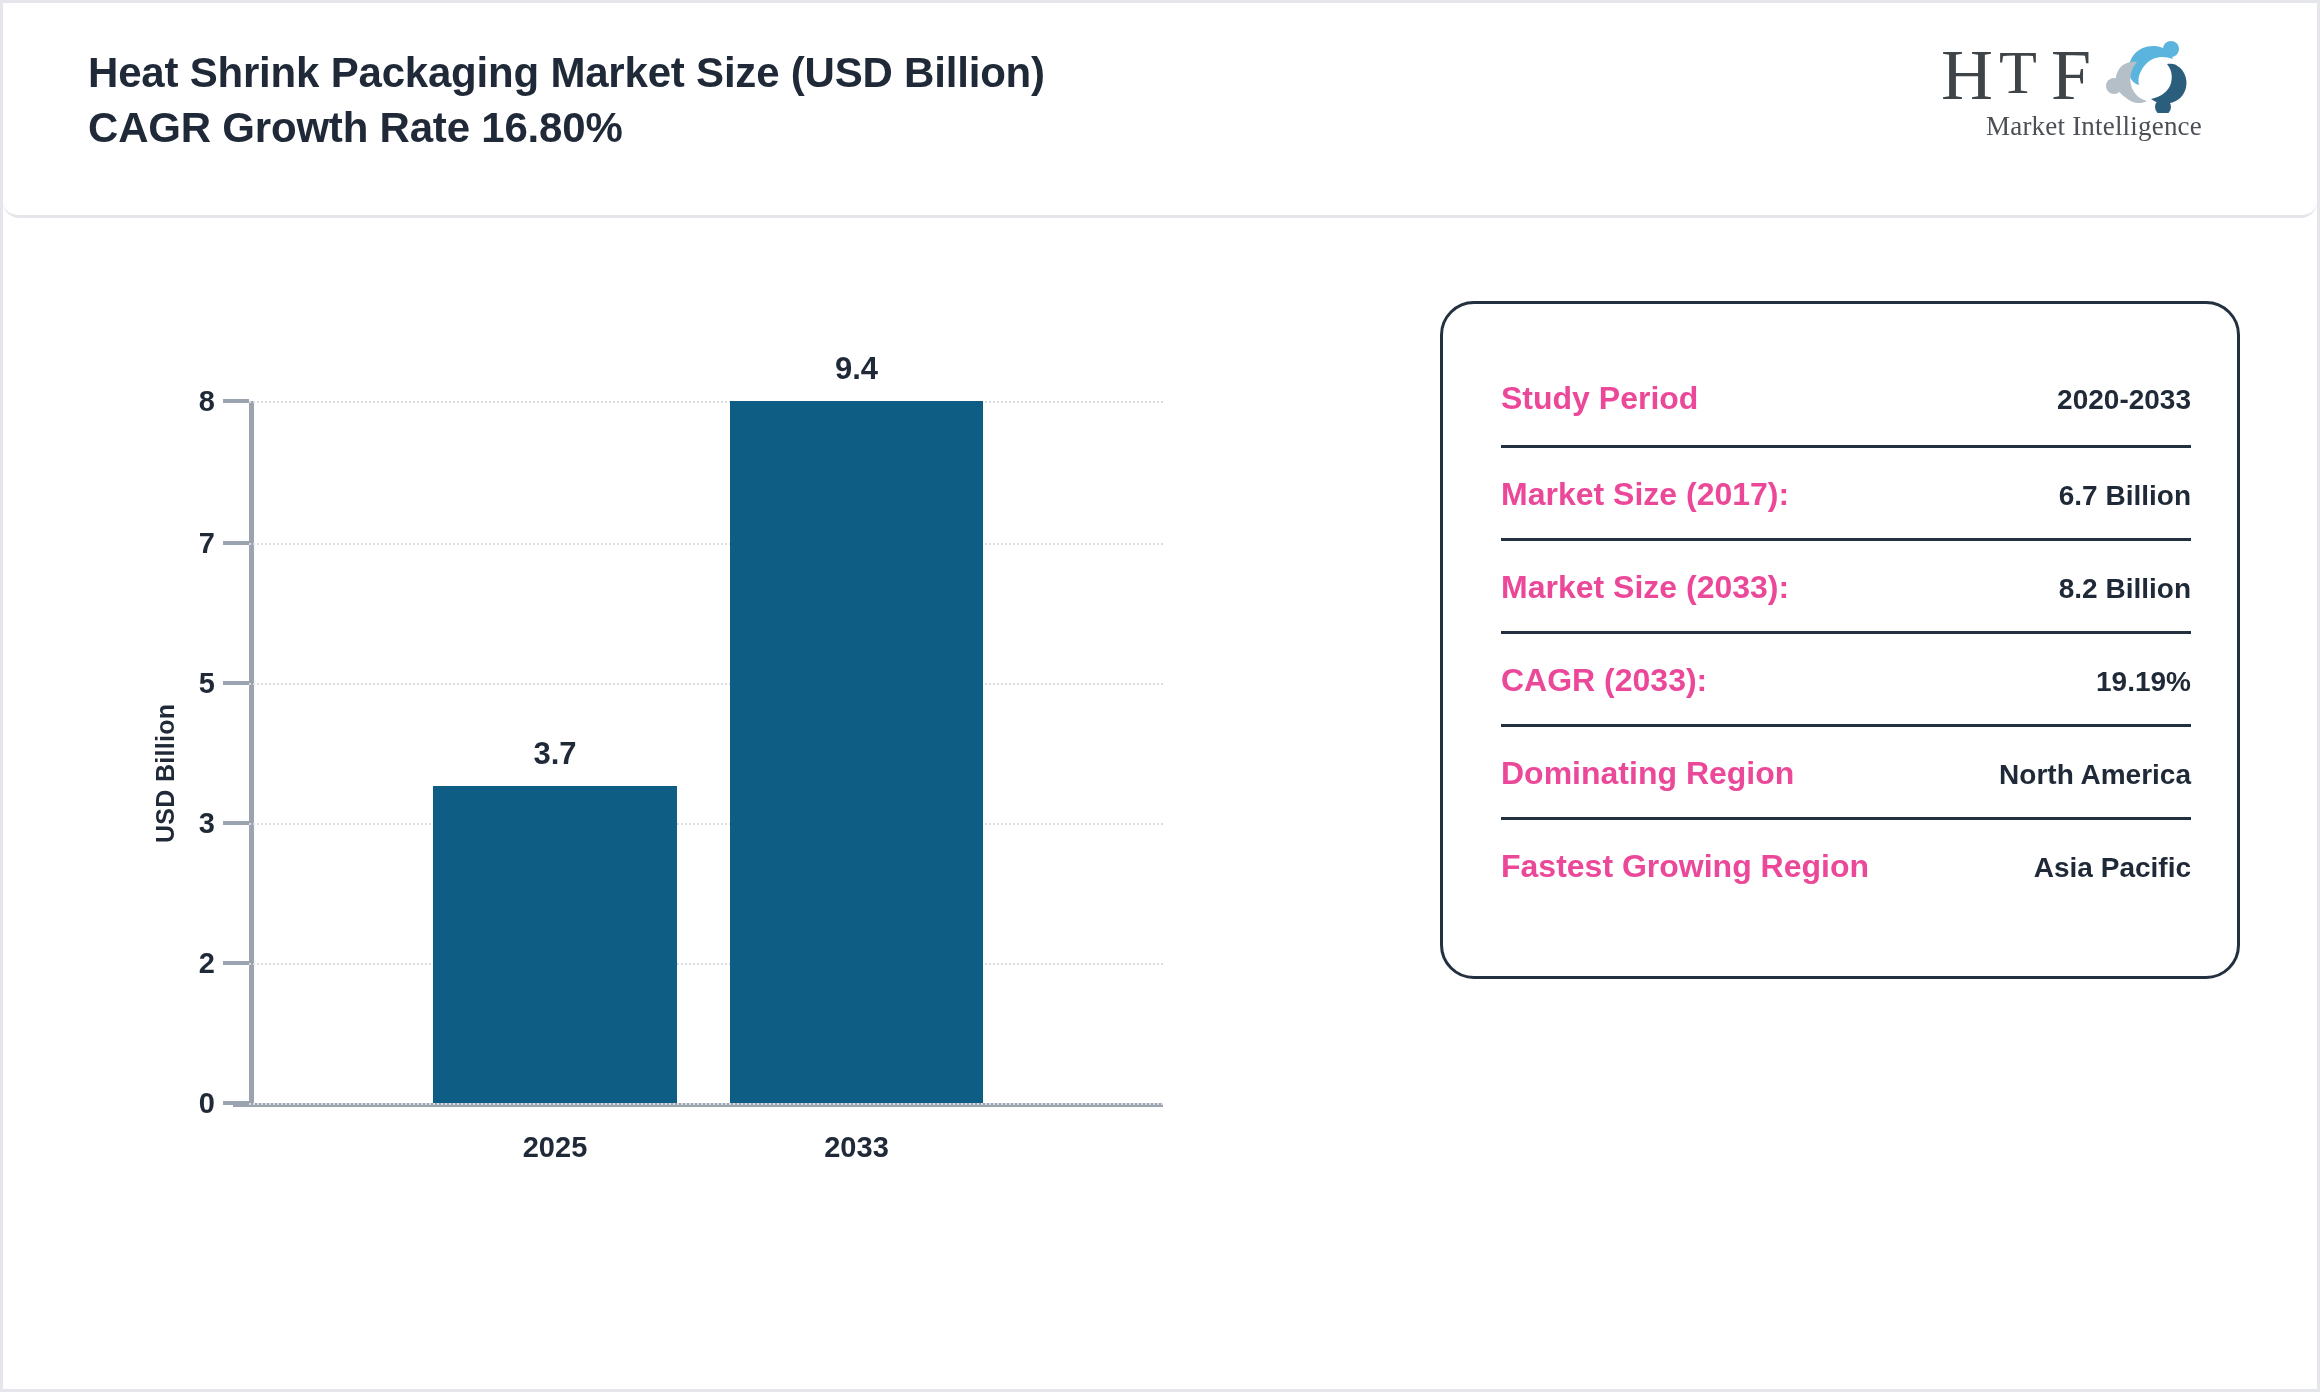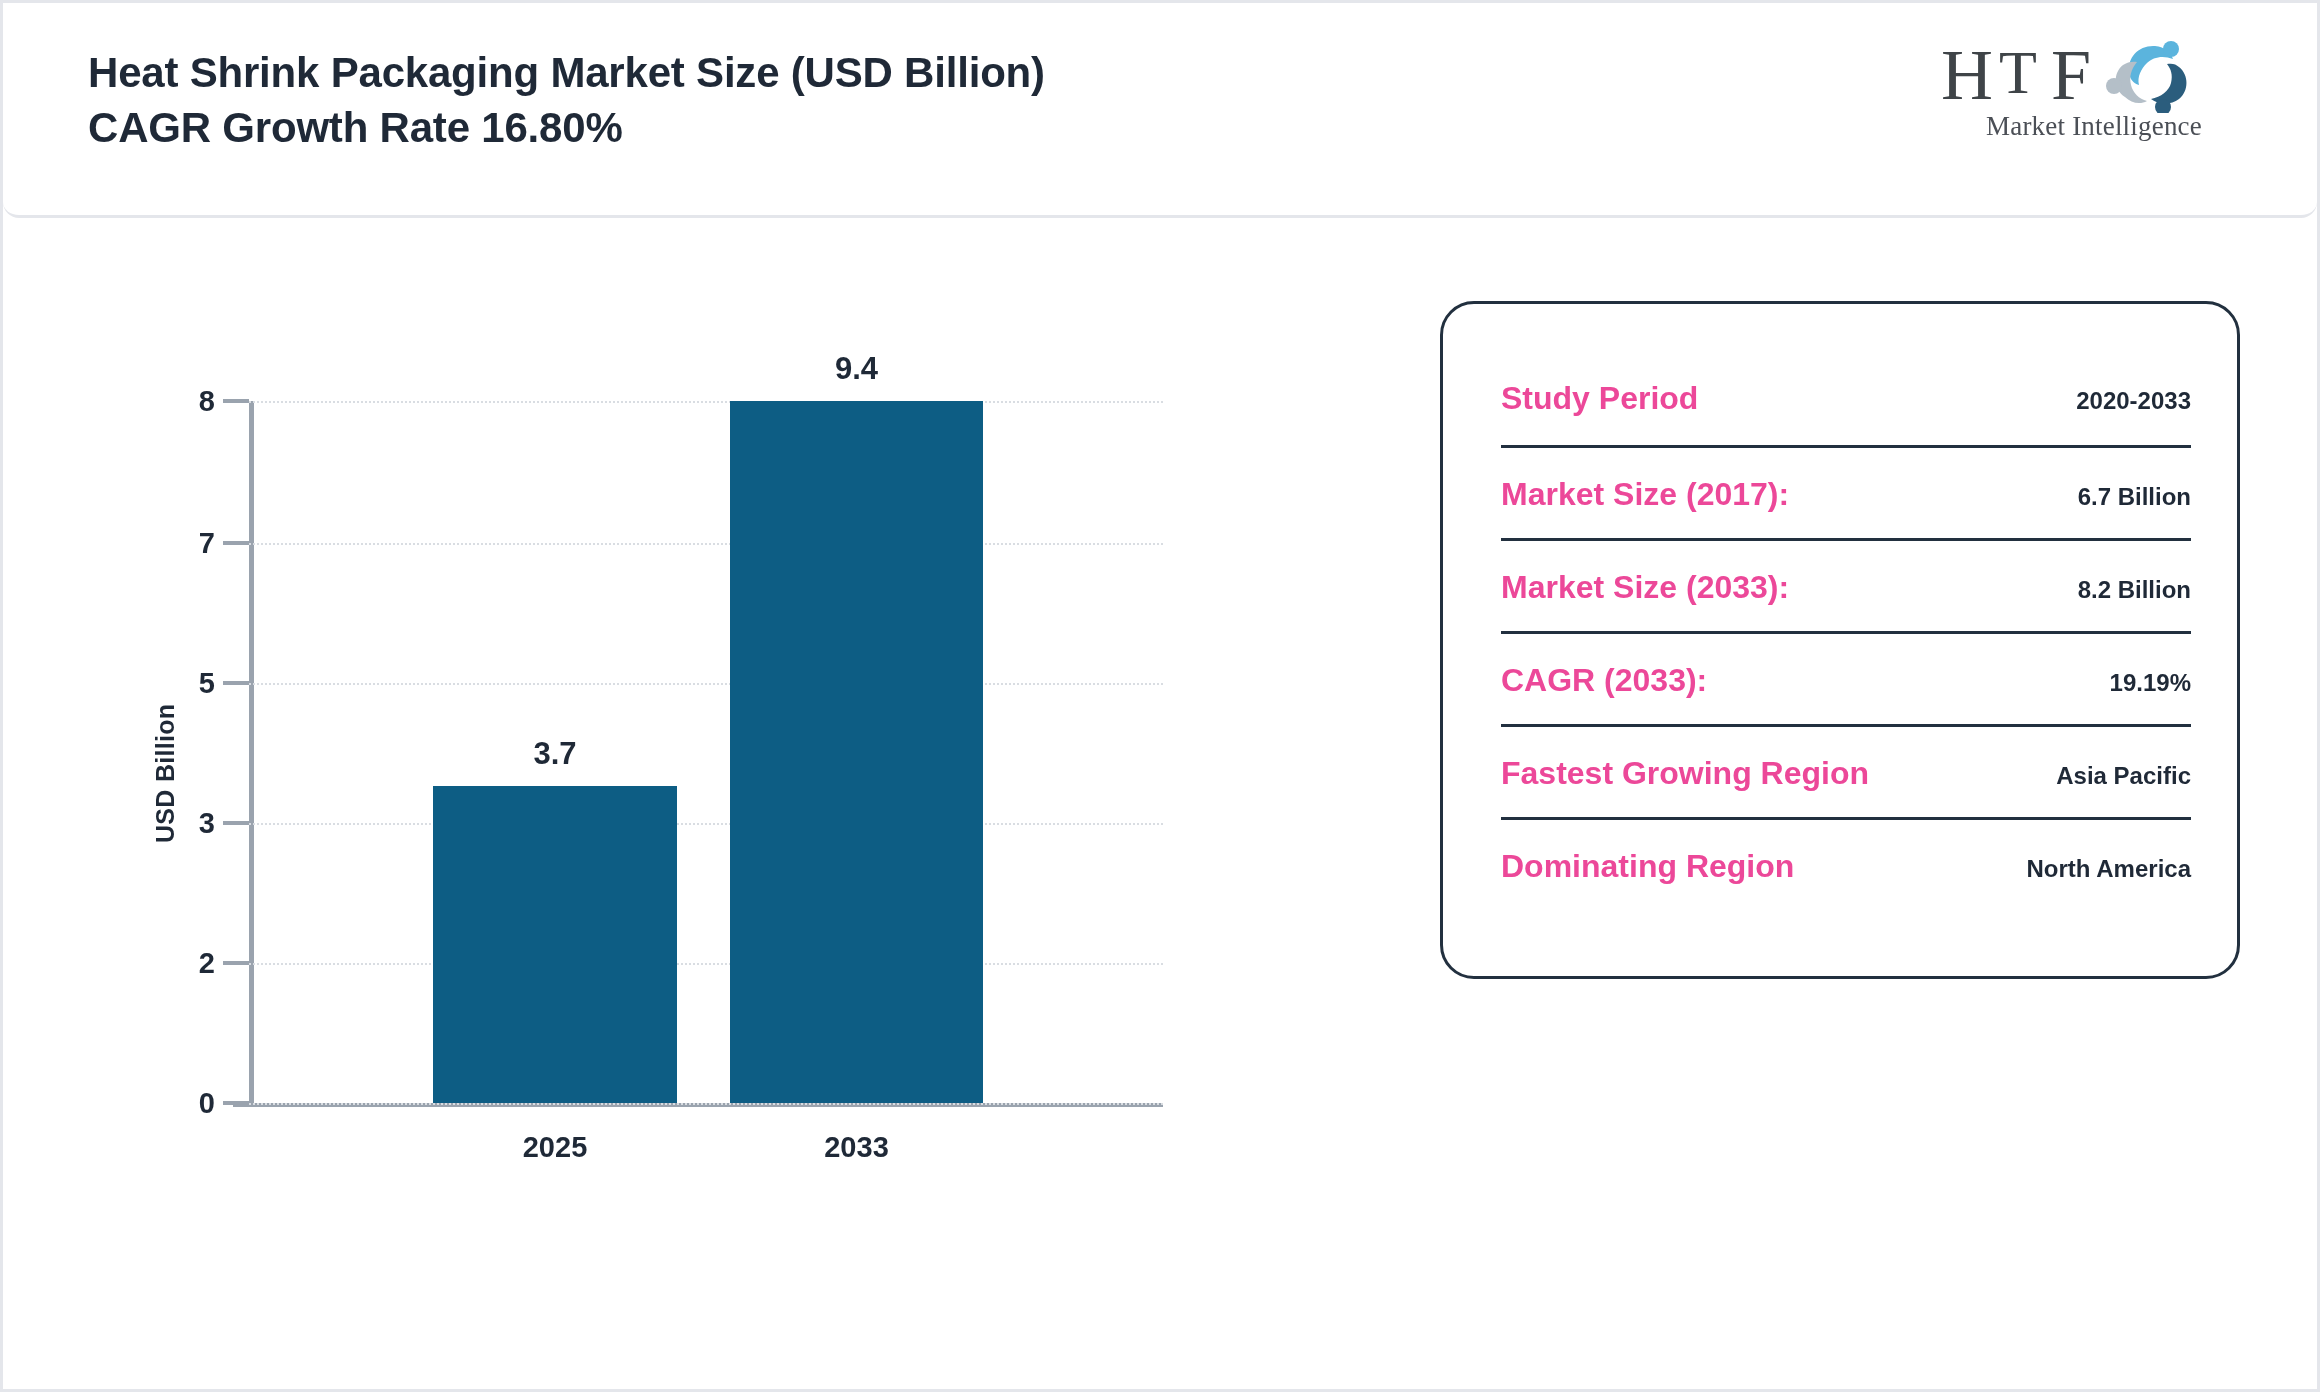--- a/index.html
+++ b/index.html
@@ -200,21 +200,21 @@
     border-top: 3px solid #22303f;
   }
   .info-row .label {
     font-size: 32px;
     font-weight: bold;
     color: #ec4899;
     white-space: nowrap;
     padding-top: 28px;
   }
   .info-row .value {
-    font-size: 24px;
+    font-size: 28px;
     font-weight: bold;
     color: #1f2937;
     white-space: nowrap;
     padding-top: 28px;
   }
 </style>
 </head>
 <body>
 
 <div id="page">
@@ -325,25 +325,25 @@
         <span class="label">Market Size (2033):</span>
         <span class="value">8.2 Billion</span>
       </div>
 
       <div class="info-row">
         <span class="label">CAGR (2033):</span>
         <span class="value">19.19%</span>
       </div>
 
       <div class="info-row">
+        <span class="label">Dominating Region</span>
+        <span class="value">North America</span>
+      </div>
+
+      <div class="info-row">
         <span class="label">Fastest Growing Region</span>
         <span class="value">Asia Pacific</span>
       </div>
 
-      <div class="info-row">
-        <span class="label">Dominating Region</span>
-        <span class="value">North America</span>
-      </div>
-
     </div>
   </div>
 
 </div>
 
 </body></html>

